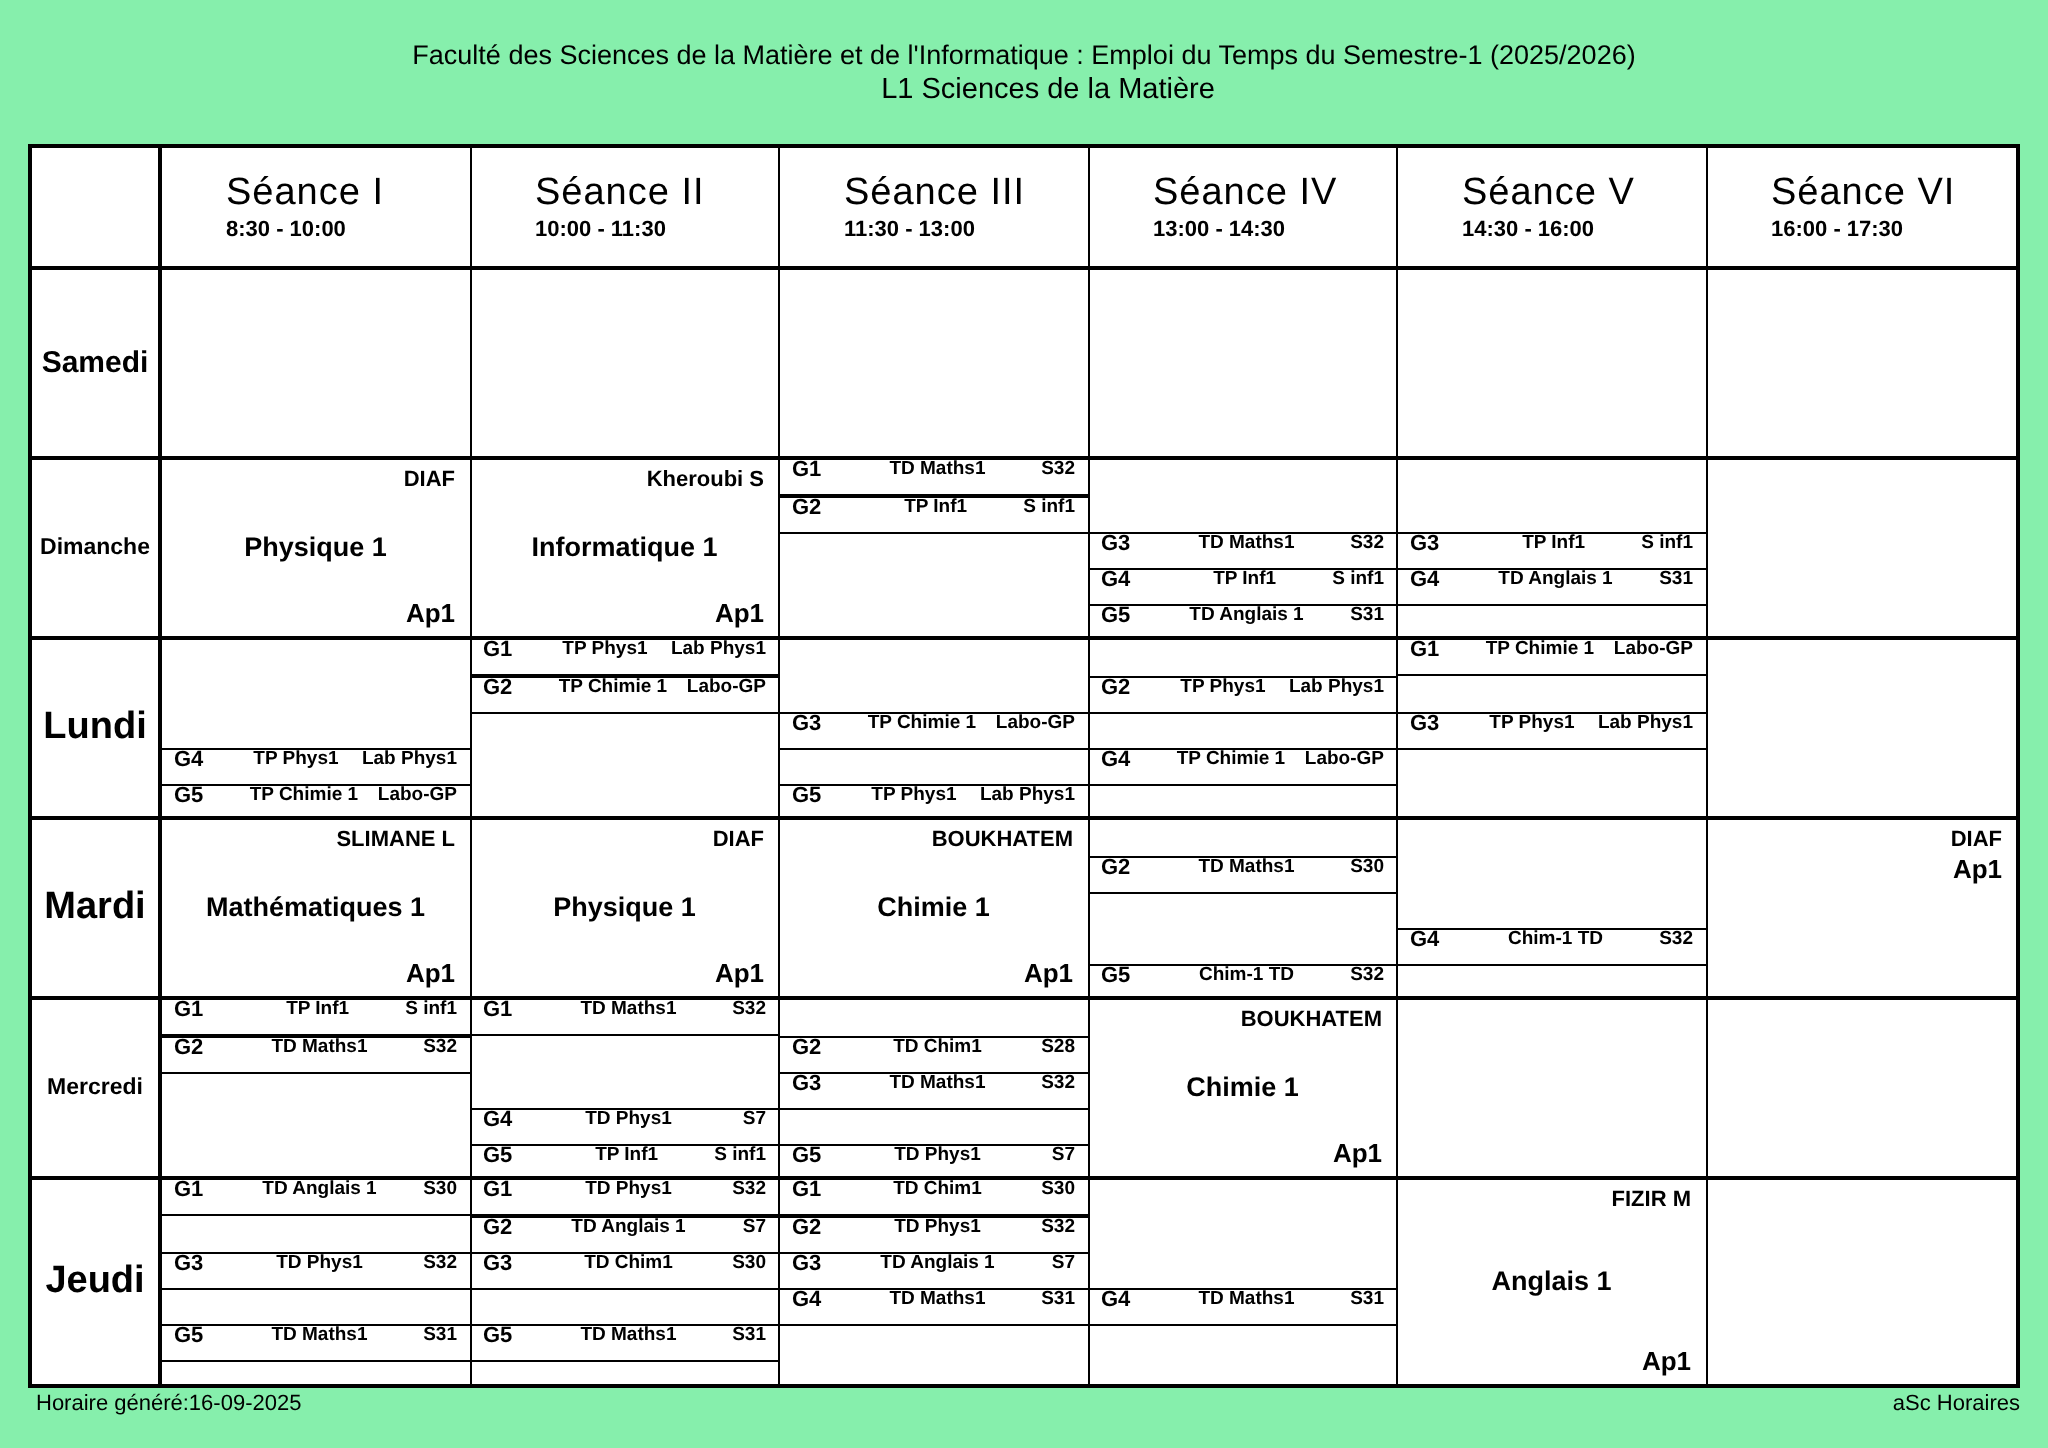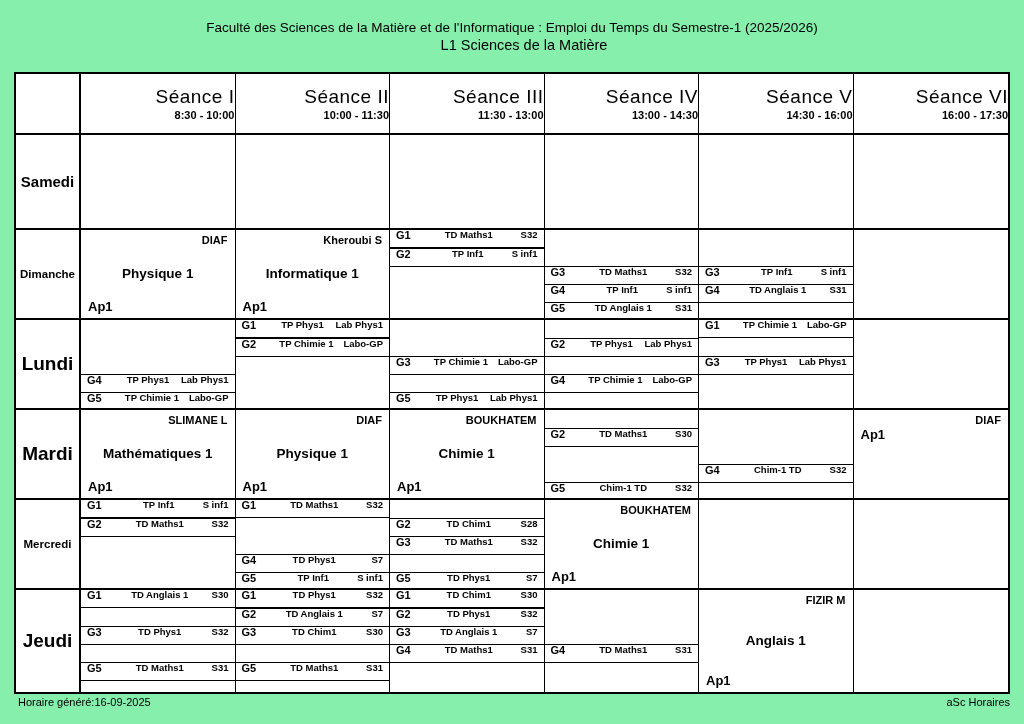--- a/index.html
+++ b/index.html
@@ -15,33 +15,33 @@
     border:2px solid #000; background:#fff;
     display:grid;
     grid-template-columns:65px repeat(6, 1fr);
     grid-template-rows:61px 95px 90px 90px 90px 90px auto;
   }
   .cell { position:relative; border-right:1px solid #000; border-bottom:2px solid #000; overflow:hidden; background:#fff; }
   .cell.day-col  { border-right-width:2px; }
   .cell.last-col { border-right:none; }
   .cell.last-row { border-bottom:none; }
 
-  .hdr { display:flex; flex-direction:column; align-items:flex-end; justify-content:center; gap:1px;padding-left:32px; }
+  .hdr { display:flex; flex-direction:column; align-items:flex-start; justify-content:center; gap:1px;padding-left:32px; }
   .hname { font-size:19px; letter-spacing:0.5px; }
   .htime { font-size:11px; font-weight:bold; }
 
   .day-label { display:flex; align-items:center; justify-content:center; font-weight:bold; }
   .sz-sm { font-size:11.5px; }
   .sz-md { font-size:15px; }
   .sz-lg { font-size:19px; }
 
   .lecture { position:absolute; inset:0; display:flex; flex-direction:column; padding:4px 7px 3px 7px; }
   .lecture .teacher { text-align:right; font-size:11px; font-weight:bold; line-height:1.2; }
   .lecture .subject { flex:1; display:flex; align-items:center; justify-content:center; text-align:center; font-size:13.5px; font-weight:bold; }
-  .lecture .room    { font-size:13px; font-weight:bold; line-height:1.2; }
+  .lecture .room    { text-align:right; font-size:13px; font-weight:bold; line-height:1.2; }
 
   .gbox { position:absolute; left:0; right:0; height:19px; border-top:1px solid #000; border-bottom:1px solid #000;
           display:flex; align-items:flex-start; line-height:1; background:#fff; }
   .gbox.first-slot { height:18px; border-top:none; }
   .glabel   { font-weight:bold; font-size:11px; padding-left:6px; width:34px; }
   .gsubject { flex:1; text-align:center; font-weight:bold; font-size:9.5px; }
   .groom    { font-weight:bold; font-size:9.5px; padding-right:6px; min-width:30px; text-align:right; white-space:nowrap; }
 
   .footer-left  { position:absolute; left:18px;  top:696px; font-size:11px; }
   .footer-right { position:absolute; right:14px; top:696px; font-size:11px; }

